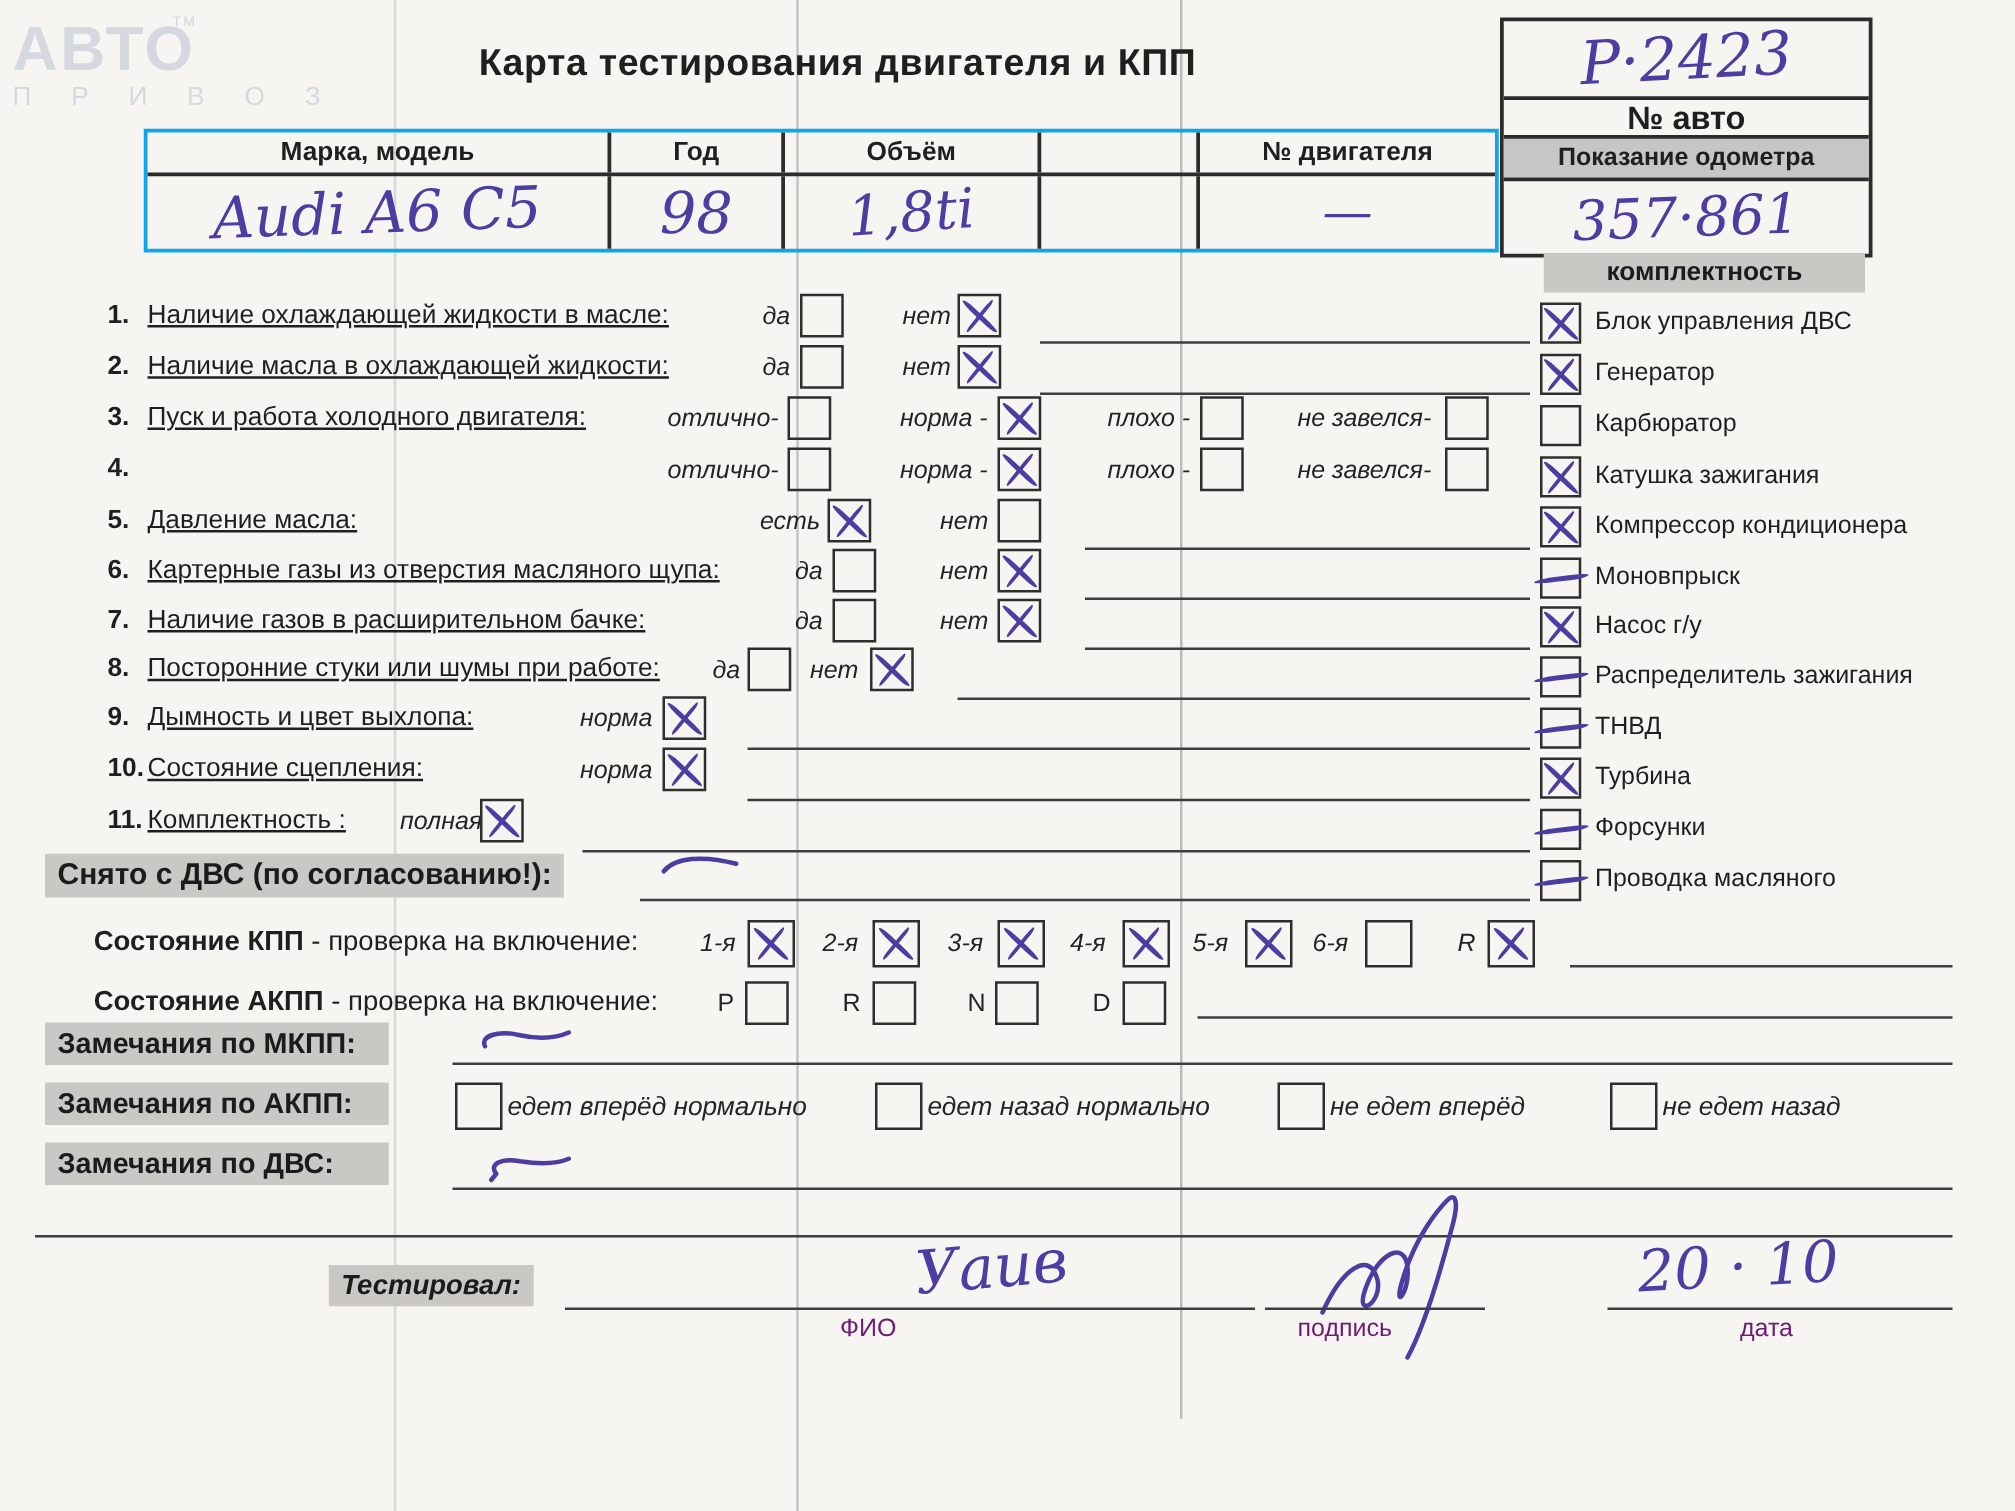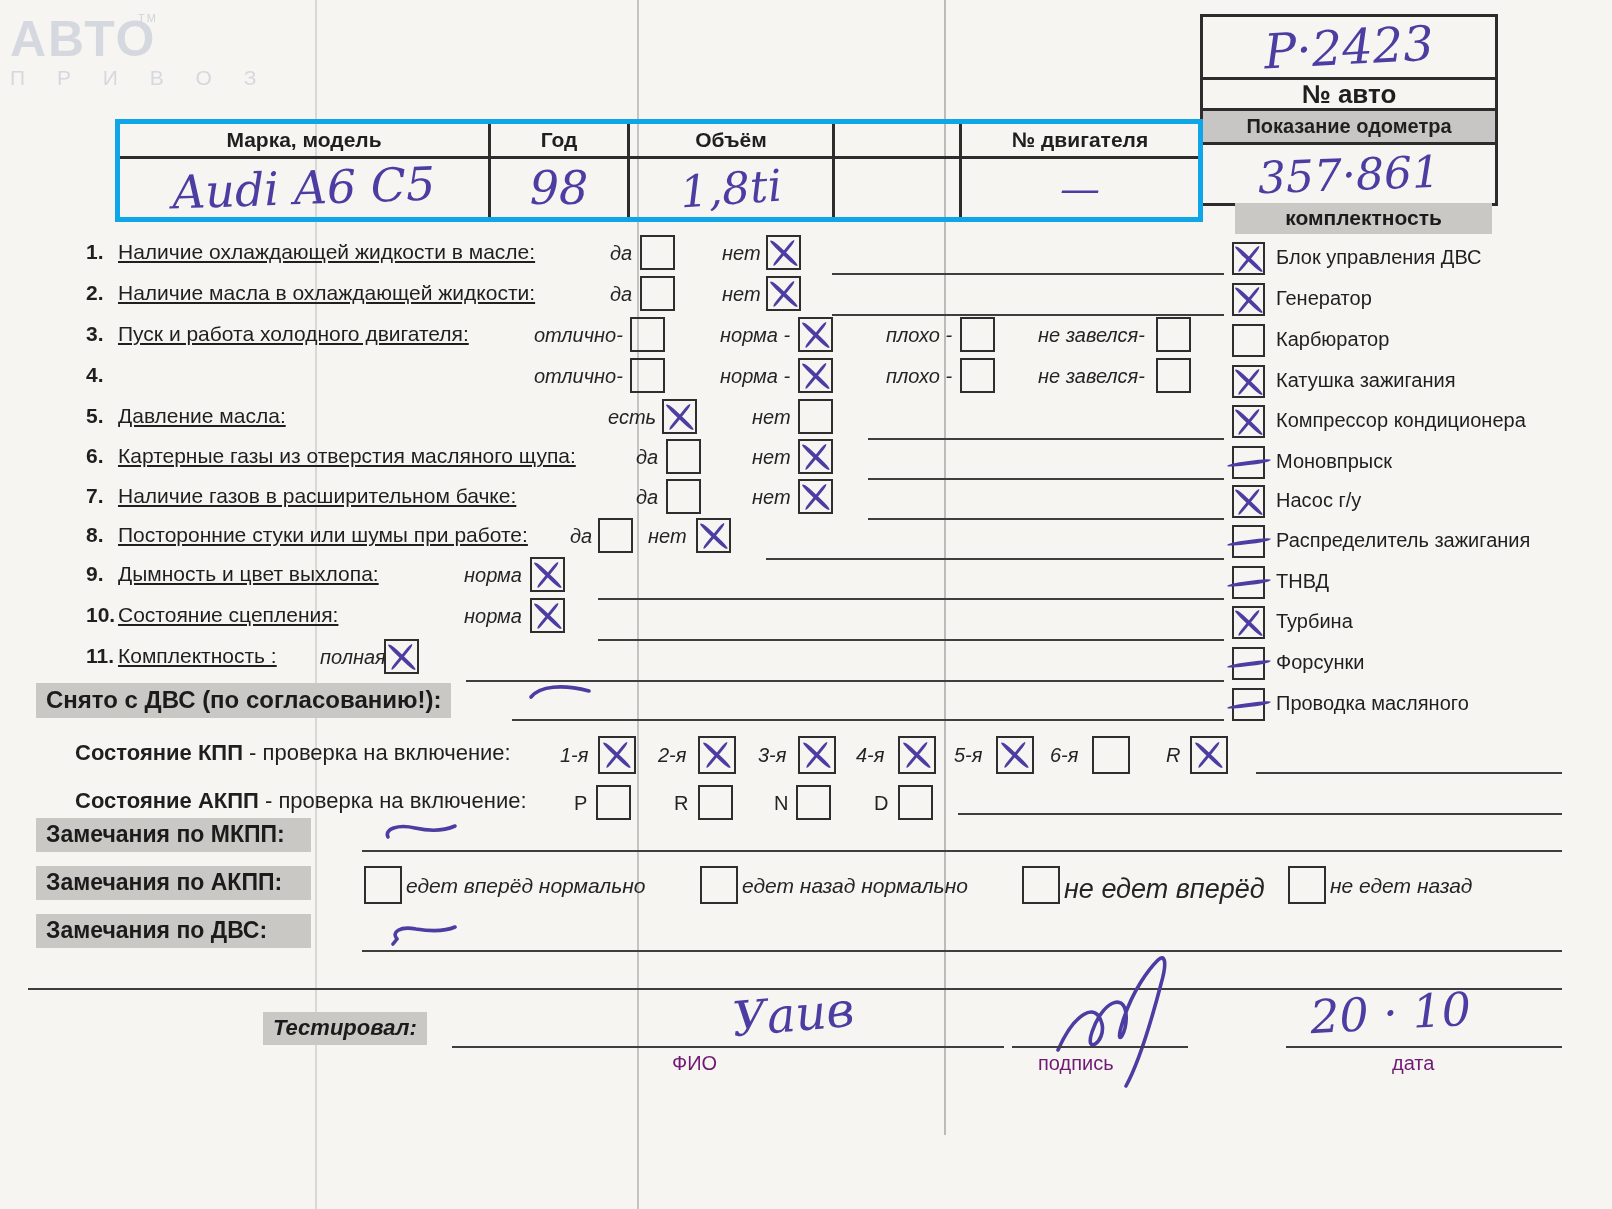--- a/index.html
+++ b/index.html
@@ -17,21 +17,21 @@
   
   .rpanel{position:absolute;left:1200px;top:14px;width:292px;border:3px solid #2c2c2c;background:transparent;}
   .rp-row{position:relative;display:flex;align-items:center;justify-content:center;}
   .rp-val{height:60px;}
   .rp-num{height:28px;border-top:3px solid #2c2c2c;font-weight:bold;font-size:26px;}
   .rp-odohead{height:31px;border-top:3px solid #2c2c2c;background:#c7c6c4;font-weight:bold;font-size:20px;}
   .rp-odoval{height:58px;border-top:3px solid #2c2c2c;}
   
   .hw{font-family:"DejaVu Serif",serif;font-style:italic;color:#4b3da1;white-space:nowrap;}
   
-  .vtable{position:absolute;left:115px;top:103px;width:1078px;border:5px solid #0ea5e9;margin-top:16px;}
+  .vtable{position:absolute;left:115px;top:103px;width:1078px;border:3px solid #0ea5e9;}
   .vhead{display:flex;height:32px;border-bottom:3px solid #2c2c2c;}
   .vrow{display:flex;height:58px;}
   .vc{border-right:3px solid #2c2c2c;display:flex;align-items:center;justify-content:center;overflow:visible;}
   .vc:last-child{border-right:none;}
   .vc.h{font-weight:bold;font-size:21px;}
   .w1{width:368px}.w2{width:136px}.w3{width:202px}.w4{width:124px}.w5{flex:1}
   
   .qrow{position:absolute;left:0;width:1240px;height:38px;}
   .qnum{position:absolute;left:86px;top:0;font-weight:bold;font-size:21px;}
   .qlabel{position:absolute;left:118px;top:0;font-size:21px;text-decoration:underline;}
@@ -62,20 +62,21 @@
   <div class="scanline" style="left:315px;height:1209px;opacity:.45"></div>
   <div class="scanline" style="left:637px;height:1209px;opacity:.75"></div>
   <div class="scanline" style="left:944px;height:1135px;opacity:.9"></div>
 
   <div class="logo">
     <div class="brand">АВТО</div>
     <div class="tm">ТМ</div>
     <div class="sub">П Р И В О З</div>
   </div>
 
+  <div class="title">Карта тестирования двигателя и КПП</div>
 
   <div class="rpanel">
     <div class="rp-row rp-val">
       <span class="hw" style="font-size:48px;transform:rotate(-3deg)">P·2423</span>
     </div>
     <div class="rp-row rp-num">№ авто</div>
     <div class="rp-row rp-odohead">Показание одометра</div>
     <div class="rp-row rp-odoval">
       <span class="hw" style="font-size:44px;transform:rotate(-2deg)">357·861</span>
     </div>
@@ -404,21 +405,21 @@
         <span class="mk"></span>
       </span>
     <i class="ol" style="left:406px;top:6px;font-size:21px">едет вперёд нормально</i>
     <span class="cbg" style="left:700px;top:-2px">
         <span class="mk"></span>
       </span>
     <i class="ol" style="left:742px;top:6px;font-size:21px">едет назад нормально</i>
     <span class="cbg" style="left:1022px;top:-2px">
         <span class="mk"></span>
       </span>
-    <i class="ol" style="left:1064px;top:6px;font-size:27px">не едет вперёд</i>
+    <i class="ol" style="left:1064px;top:6px;font-size:21px">не едет вперёд</i>
     <span class="cbg" style="left:1288px;top:-2px">
         <span class="mk"></span>
       </span>
     <i class="ol" style="left:1330px;top:6px;font-size:21px">не едет назад</i>
   </div>
 
   <div class="bar" style="left:36px;top:914px;width:255px;font-size:23px">Замечания по ДВС:</div>
   <svg class="sq" style="left:388px;top:920px" width="72" height="26" viewBox="0 0 72 26">
     <path d="M9,19 C3,12 12,6 28,9 C47,12 60,10 67,7 M9,19 L5,24" fill="none" stroke="#4b3da1" stroke-width="3.6" stroke-linecap="round"></path>
   </svg>

